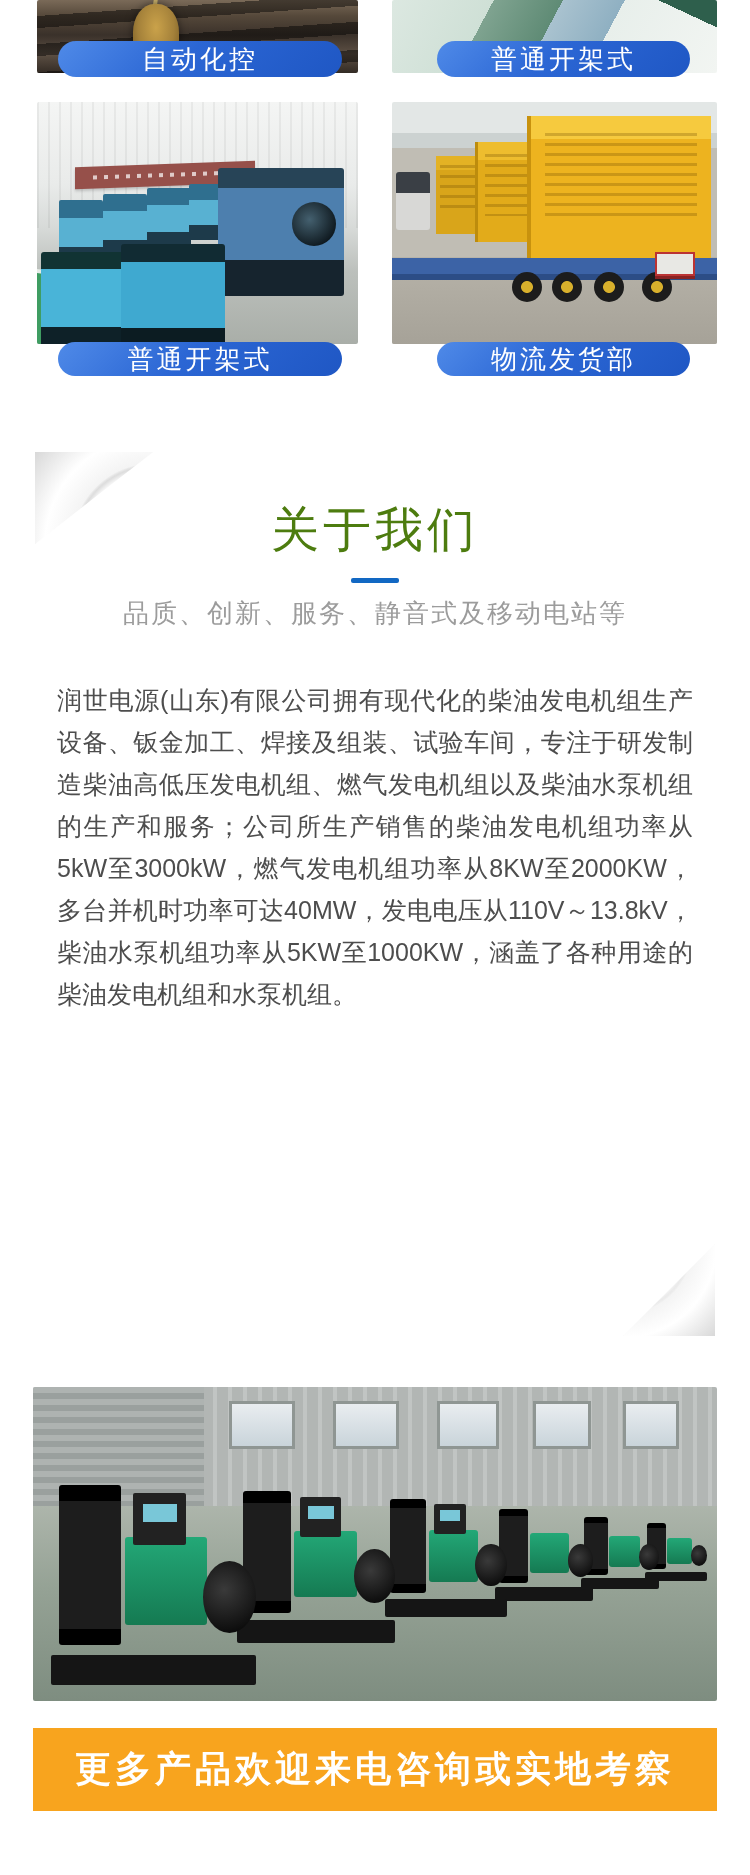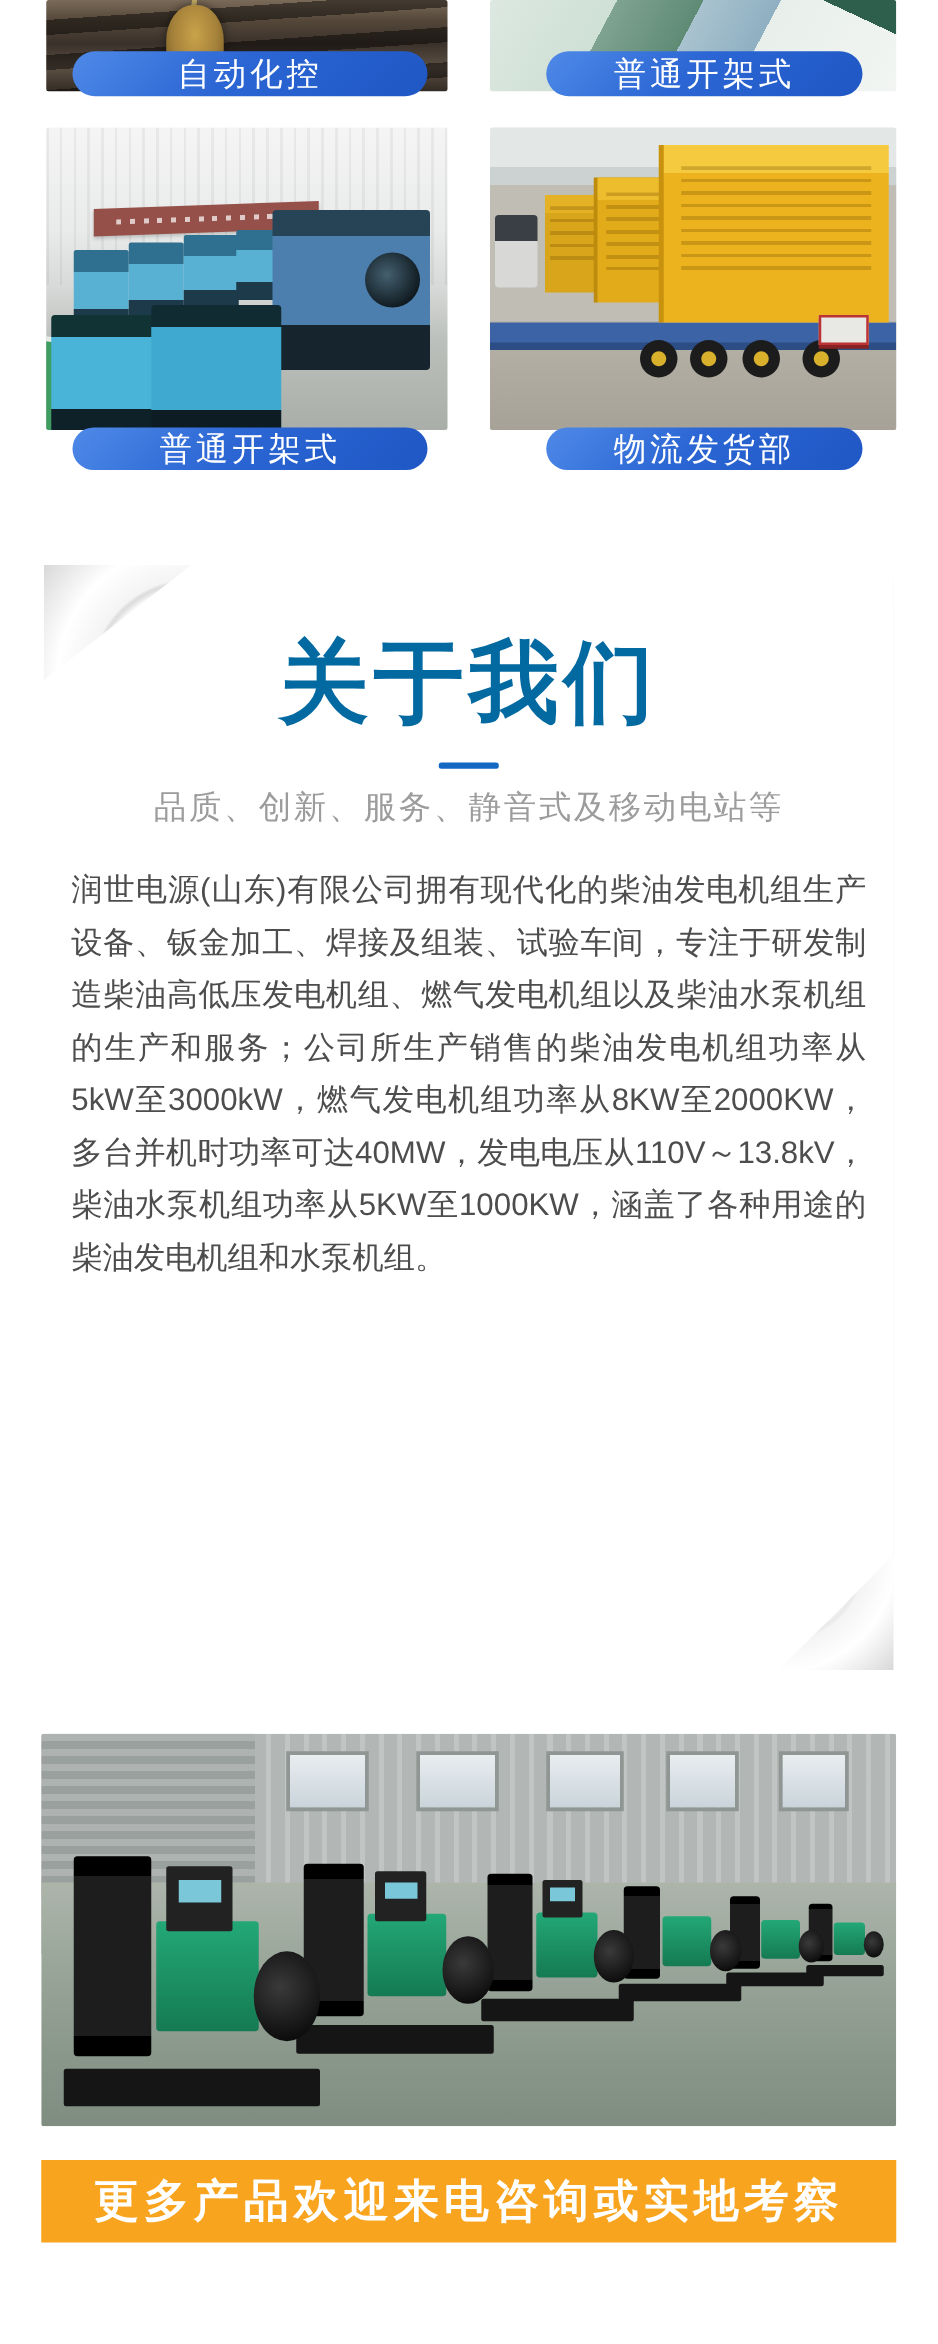--- a/index.html
+++ b/index.html
@@ -89,27 +89,27 @@
     clip-path:polygon(118px 0,100% 0,100% calc(100% - 92px),calc(100% - 92px) 100%,0 100%,0 92px);
   }
   .curl-tl{position:absolute;left:35px;top:452px;width:118px;height:92px;z-index:6;
     background:radial-gradient(circle at 100% 100%,rgba(0,0,0,0) 52%,#f4f4f4 54%,#ffffff 72%,#d8d8d8 100%);
     clip-path:polygon(0 0,100% 0,0 100%);
     filter:drop-shadow(2px 3px 3px rgba(0,0,0,.18));}
   .curl-br{position:absolute;left:623px;top:1244px;width:92px;height:92px;z-index:6;
     background:radial-gradient(circle at 0% 0%,rgba(0,0,0,0) 52%,#f4f4f4 54%,#ffffff 72%,#d8d8d8 100%);
     clip-path:polygon(100% 100%,100% 0,0 100%);
     filter:drop-shadow(-2px -2px 3px rgba(0,0,0,.12));}
-  .about-title{margin:46px 0 0 0;text-align:center;font-size:72px;font-weight:700;
-    letter-spacing:4px;color:#0369a1;}
+  .about-title{margin:46px 0 0 0;text-align:center;font-size:48px;font-weight:400;
+    letter-spacing:4px;color:#4d7c0f;}
   .divider{width:48px;height:5px;border-radius:2px;margin:16px auto 0 auto;}
   .about-sub{margin:13px 0 0 0;text-align:center;font-size:26px;letter-spacing:2px;color:#9c9c9c;}
   .about-p{margin:0;padding:0 22px;font-size:25px;line-height:42px;color:#4d4d4d;
     text-align:justify;}
-  .about-p.first{margin-top:28px;}
+  .about-p.first{margin-top:48px;}
   .about-p.second{margin-top:40px;}
 
   
   .p5{left:33px;top:1387px;width:684px;height:314px;}
   .p5 .wall{left:0;top:0;width:100%;height:40%;background:#b2b6b4;
     box-shadow:inset 0 -4px 0 rgba(0,0,0,.12);}
   .p5 .wall i{position:absolute;left:0;top:0;width:100%;height:100%;
     background:repeating-linear-gradient(90deg,rgba(255,255,255,.20) 0 4px,rgba(0,0,0,0) 4px 15px);}
   .p5 .door{left:0;top:0;width:25%;height:56%;
     background:repeating-linear-gradient(180deg,#aeb3b1 0 6px,#9aa09e 6px 12px);}
@@ -131,21 +131,21 @@
   .gen .panel:after{content:"";position:absolute;left:18%;top:22%;width:64%;height:34%;background:#79c7d8;}
   .gen6{left:612px;bottom:120px;width:62px;height:58px;}
   .gen5{left:548px;bottom:112px;width:78px;height:72px;}
   .gen4{left:462px;bottom:100px;width:98px;height:92px;}
   .gen3{left:352px;bottom:84px;width:122px;height:118px;}
   .gen2{left:204px;bottom:58px;width:158px;height:152px;}
   .gen1{left:18px;bottom:16px;width:205px;height:200px;}
 
   
   .banner{
-    position:absolute;left:33px;top:1728px;width:684px;height:66px;
+    position:absolute;left:33px;top:1728px;width:684px;height:83px;
     display:flex;align-items:center;justify-content:center;
     color:#ffffff;font-size:36px;font-weight:700;letter-spacing:4px;
   }
 </style>
 </head>
 <body>
 
 <div class="screen">
 
   <div class="photo p1" style="left:37px;top:0;width:321px;height:73px;">

